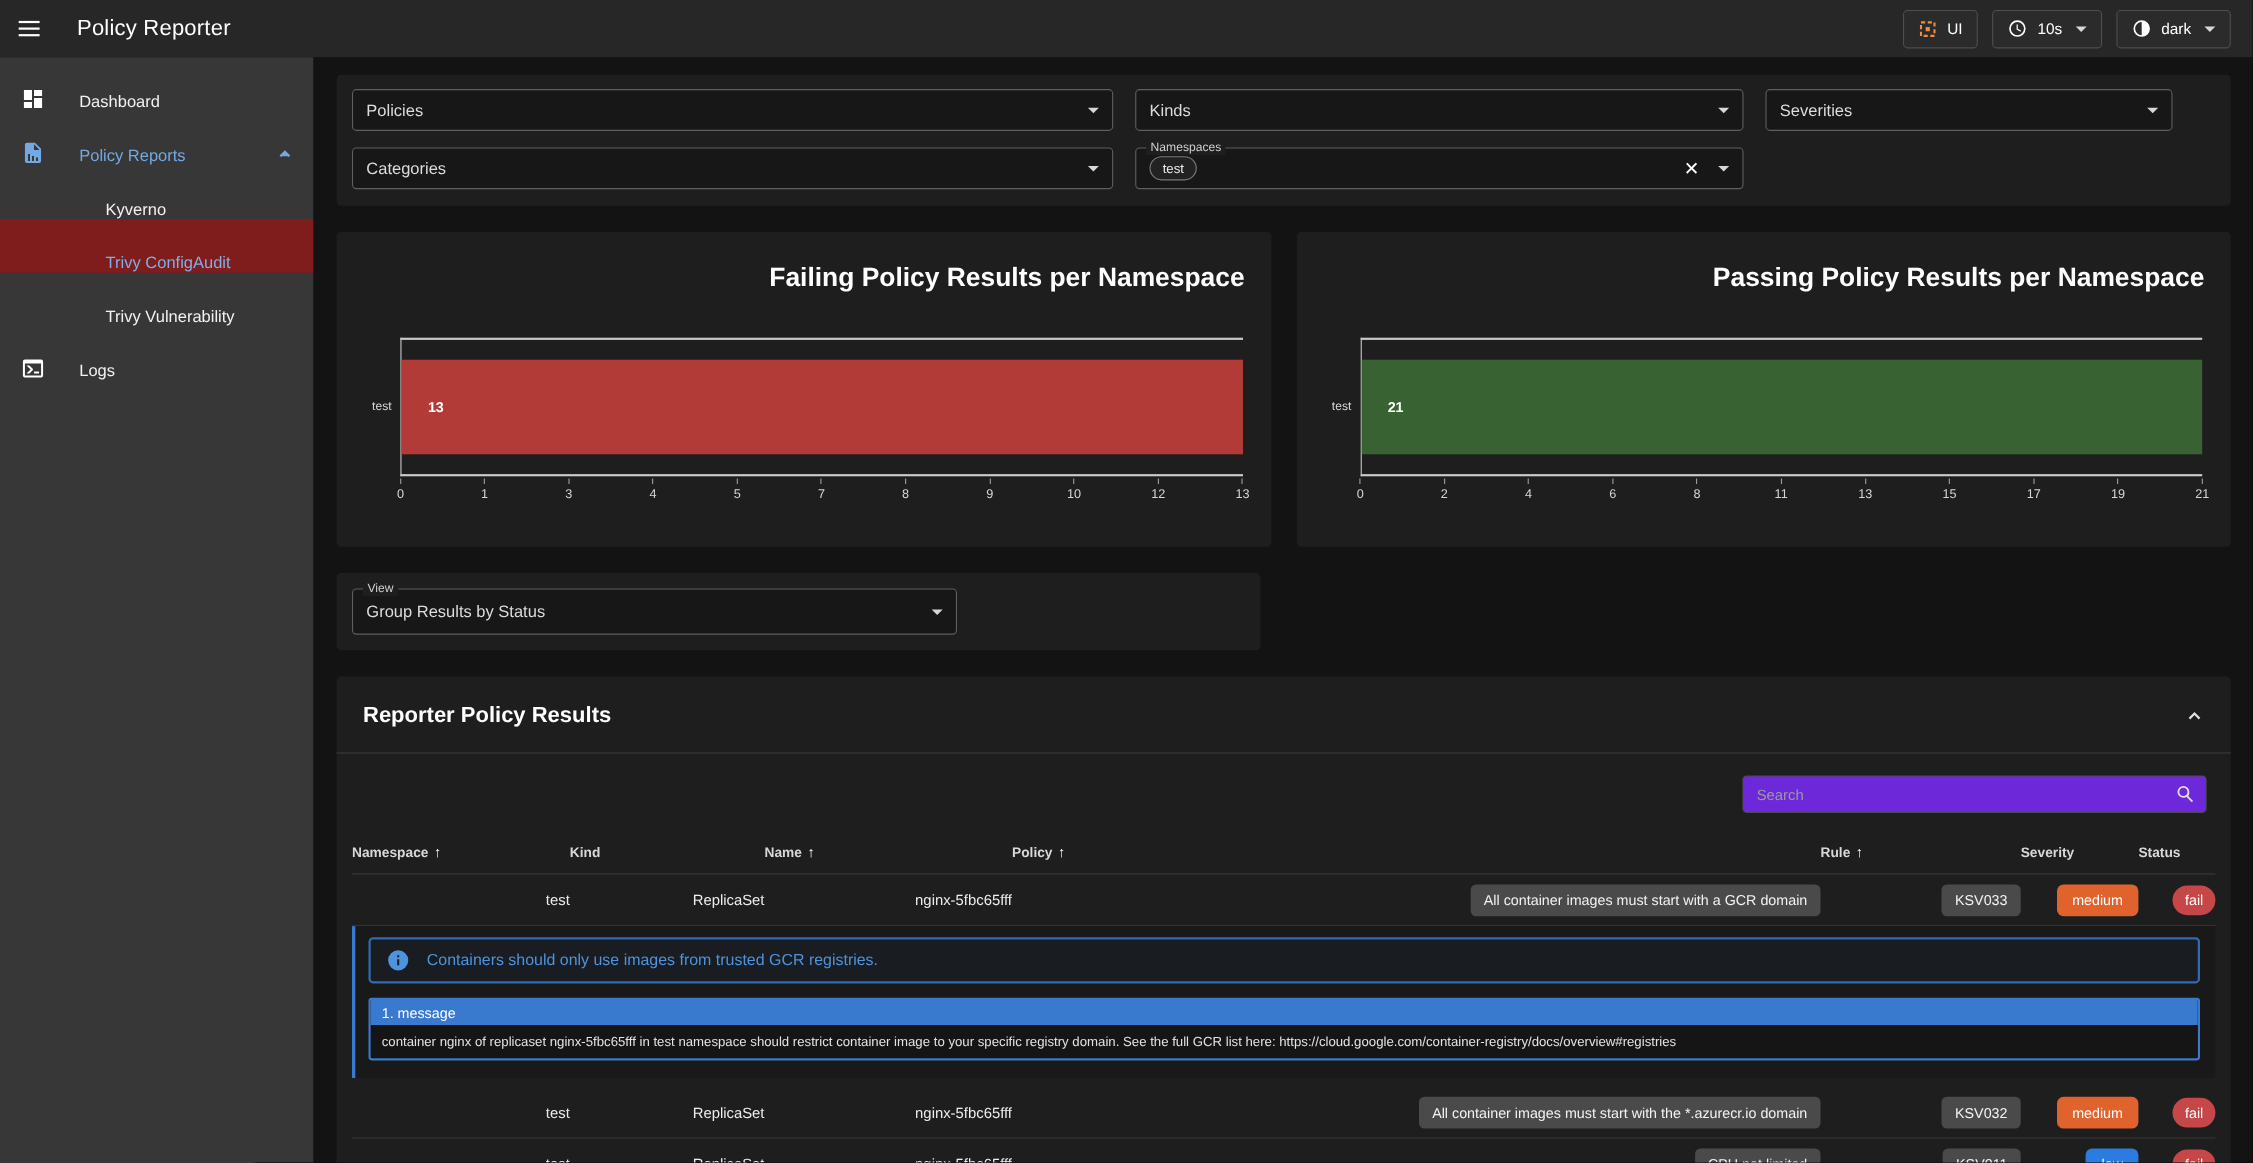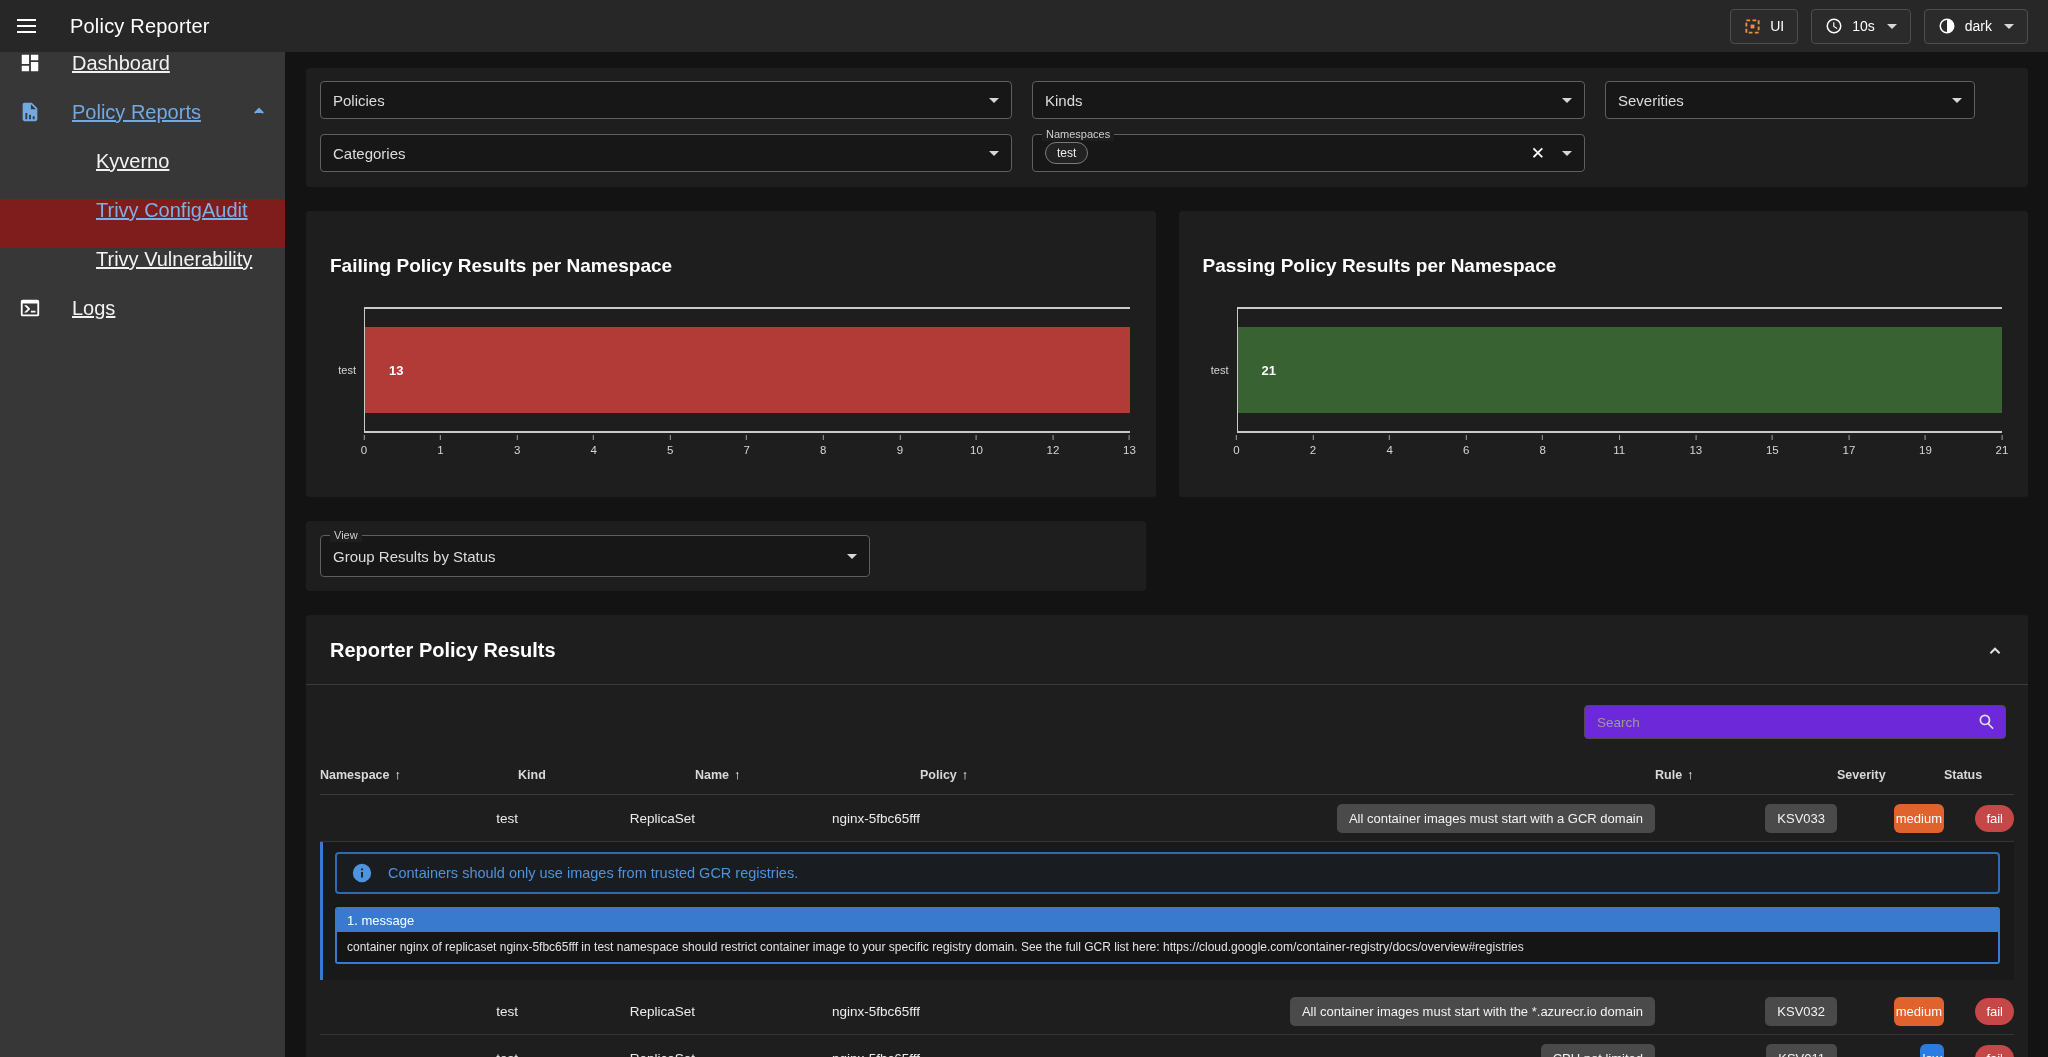--- a/index.html
+++ b/index.html
@@ -13,21 +13,21 @@
   .hamburger .bars { display:flex; flex-direction:column; gap:4px; }
   .hamburger .bars i { display:block; width:19px; height:2px; background:#fff; }
   .app-title { font-size:20px; color:#fff; margin-left:18px; letter-spacing:.2px; }
   .topbar-right { margin-left:auto; display:flex; align-items:center; gap:13px; padding-right:20px; }
   .tb-btn { display:flex; align-items:center; gap:9px; height:35px; padding:0 13px; border:1px solid #4e4e4e; border-radius:4px; background:#2b2b2b; color:#fff; font-size:14px; cursor:pointer; }
   .tb-btn svg { display:block; }
   .caret { width:0; height:0; border-left:5px solid transparent; border-right:5px solid transparent; border-top:5px solid #d7d7d7; margin-left:3px; }
 
   
   .sidebar { position:absolute; top:52px; left:0; width:285px; height:1005px; background:#373737; }
-  .nav-item { height:49px; display:flex; align-items:flex-start; padding:0 16px 0 18px; font-size:20px; color:#f2f2f2; cursor:pointer;text-decoration:underline; }
+  .nav-item { height:49px; display:flex; align-items:flex-end; padding:0 16px 0 18px; font-size:15px; color:#f2f2f2; cursor:pointer; }
   .nav-item .nav-icon { width:24px; display:flex; justify-content:center; margin-right:30px; }
   .nav-item.child { padding-left:96px; }
   .nav-item .spacer { flex:1; }
   .nav-item.active-parent { color:#72a9e3; }
   .nav-item.active-parent svg path { fill:#72a9e3; }
   .nav-item.selected { background:#7f1d1d; color:#7cb0e8; }
 
   
   .content { position:absolute; top:52px; left:285px; width:1763px; height:1005px; background:#131313; padding:16px 20px 0 21px; overflow:hidden; }
   .card { background:#1e1e1e; border-radius:4px; }
@@ -41,21 +41,21 @@
   .sel-policies,.sel-categories { width:692px; }
   .sel-kinds,.sel-namespaces { width:553px; }
   .sel-severities { width:370px;gap:43px; }
   .float-label { position:absolute; top:-8px; left:9px; font-size:11px; color:#cfcfcf; background:#1e1e1e; padding:0 4px; line-height:14px; }
   .ns-chip { border:1px solid #7a7a7a; background:#222; border-radius:14px; padding:3px 11px; font-size:12px; color:#eee; }
   .clear-x { font-size:17px; color:#fff; margin-right:14px; line-height:1; cursor:pointer; }
 
   
   .charts-row { display:flex; gap:23px; margin-bottom:24px; }
   .chart-card { flex:1; height:286px; position:relative; padding:20px 24px; }
-  .chart-title { font-size:19px; font-weight:bold; color:#fff; margin-top:24px; }
+  .chart-title { font-size:24px; font-weight:bold; color:#fff; margin-top:8px;text-align:right; }
   .plot { position:absolute; left:58px; right:26px; top:96px; height:126px; border-top:2px solid #c9c9c9; border-bottom:2px solid #c9c9c9; border-left:1px solid #c9c9c9; }
   .bar { position:absolute; left:0; top:15%; height:70%; }
   .bar-label { position:absolute; left:24px; top:50%; transform:translateY(-50%); font-size:13px; font-weight:bold; color:#fff; }
   .cat-label { position:absolute; right:100%; margin-right:9px; top:50%; transform:translateY(-50%); font-size:11px; color:#d6d6d6; }
   .ticks { position:absolute; left:58px; right:26px; top:224px; height:26px; }
   .tick { position:absolute; transform:translateX(-50%); display:flex; flex-direction:column; align-items:center; }
   .tick-mark { display:block; width:1px; height:5px; background:#9e9e9e; margin-bottom:4px; }
   .tick em { font-style:normal; font-size:11.5px; color:#d6d6d6; }
 
   
@@ -75,21 +75,21 @@
   .search-icon { position:absolute; right:9px; top:7px; }
 
   .tbl { padding:0 14px; }
   .tbl-row { display:grid; grid-template-columns:198px 177px 225px 1fr 182px 107px 70px; align-items:center;text-align:right; }
   .tbl-head { height:40px; border-bottom:1px solid #3a3a3a; font-size:12.5px; font-weight:bold; color:#d8d8d8; }
   .th { display:flex; align-items:center; gap:5px; padding-right:8px; }
   .sort-arrow { font-size:13px; color:#fff; }
   .tbl-body .tbl-row { height:47px; border-bottom:1px solid #353535; font-size:13.5px; color:#ececec; }
   .chip { display:inline-block; border-radius:5px; padding:7px 12px; font-size:13px; color:#f2f2f2; background:#4a4a4a; max-width:100%; white-space:nowrap; }
   .chip.rule { border-radius:5px; }
-  .chip.severity { border-radius:6px; padding:7px 2px; color:#fff; }
+  .chip.severity { border-radius:6px; padding:7px 14px; color:#fff; }
   .chip.status { border-radius:15px; padding:6px 11px; color:#fff; }
 
   
   .detail-panel { background:#191919; border-left:3px solid #3a7ace; padding:10px 14px 2px 12px; margin:0 0 8px 0; }
   .alert { display:flex; align-items:center; gap:15px; border:2px solid #2d6cb4; border-radius:4px; background:rgba(40,100,180,0.06); padding:8px 14px; color:#4d93dd; font-size:14.5px; min-height:40px; }
   .msg-block { margin:13px 0 14px 0; border:2px solid #3a7ace; border-radius:3px; overflow:hidden; }
   .msg-header { background:#3a7ace; color:#fff; font-size:13px; padding:4px 10px; }
   .msg-body { background:#151515; color:#e2e2e2; font-size:12px; padding:8px 10px; }
 </style>
 </head>

